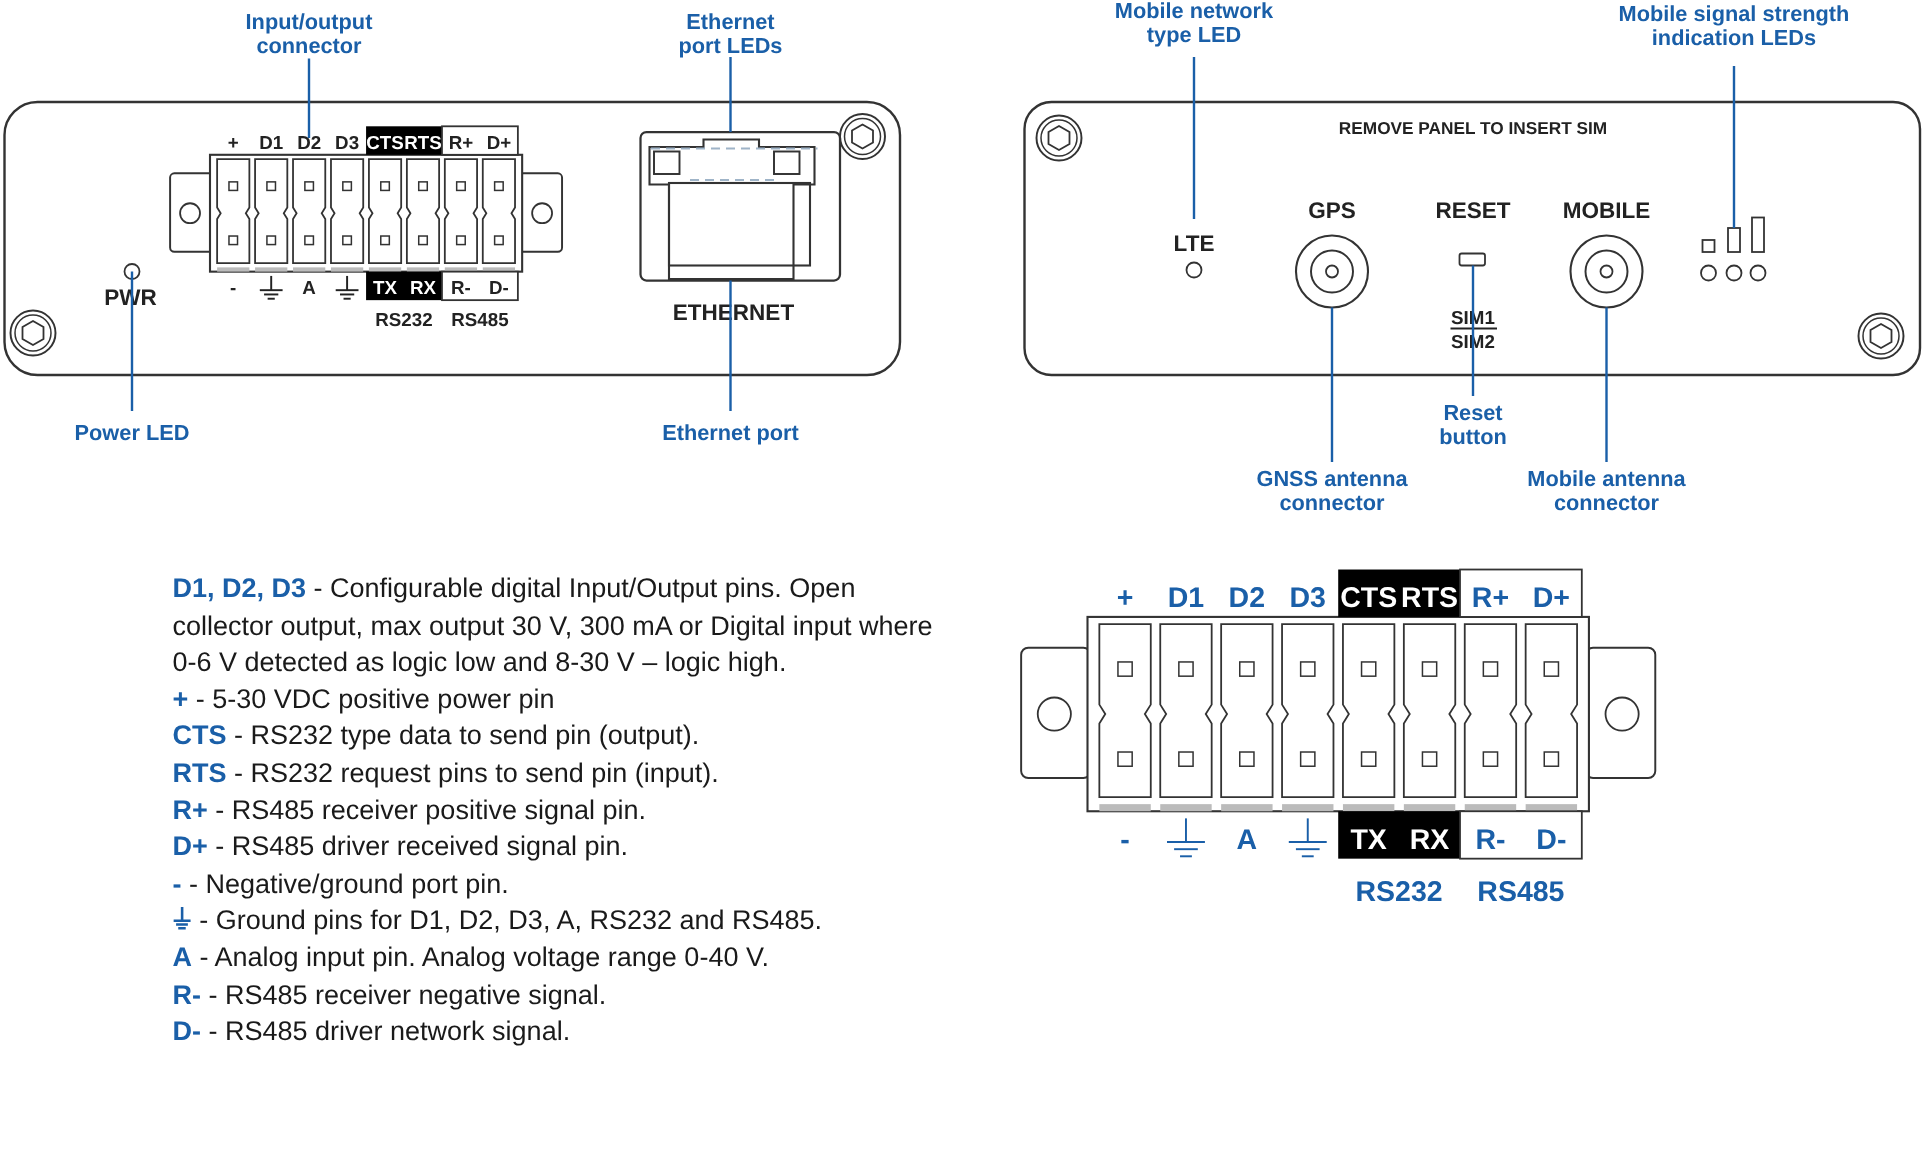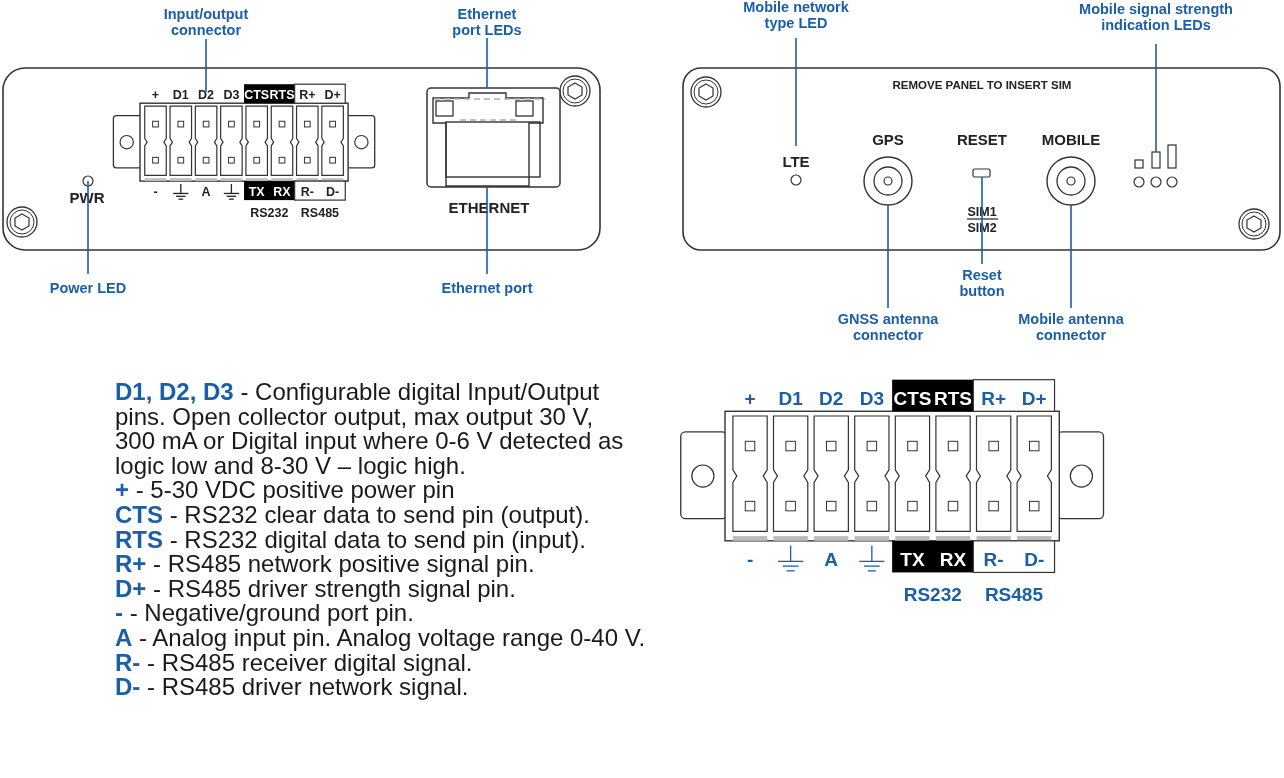--- a/index.html
+++ b/index.html
@@ -1,21 +1,21 @@
 <!DOCTYPE html>
 <html><head>
 <meta charset="utf-8">
 <style>
   html, body { margin:0; padding:0; background:#ffffff; }
   body { width:1284px; height:778px; position:relative; overflow:hidden;
          font-family:"Liberation Sans", "DejaVu Sans", sans-serif; color:#1a1a1a; }
   #canvas { position:absolute; left:0; top:0; }
   svg text { font-family:"Liberation Sans", "DejaVu Sans", sans-serif; }
   .desc { position:absolute; left:115px; top:380px; width:560px;
-          font-size:24px; line-height:24.6px; color:#1a1a1a; }
+          font-size:18px; line-height:24.6px; color:#1a1a1a; }
   .desc .row { white-space:nowrap; }
   .desc .term { color:#1a5fa8; font-weight:bold; }
   .desc .p0 { white-space:normal; width:520px; }
 </style>
 </head>
 <body>
 
 <svg id="canvas" width="1284" height="778" viewBox="0 0 1284 778">
 
   <g>
@@ -264,21 +264,22 @@
       <text x="993.64" y="566.1199999999999" font-size="19" text-anchor="middle" font-weight="bold" fill="#1a5fa8">R-</text>
       <text x="1034.24" y="566.1199999999999" font-size="19" text-anchor="middle" font-weight="bold" fill="#1a5fa8">D-</text>
       <text x="932.74" y="600.8799999999999" font-size="19" text-anchor="middle" font-weight="bold" fill="#1a5fa8">RS232</text>
       <text x="1013.94" y="600.8799999999999" font-size="19" text-anchor="middle" font-weight="bold" fill="#1a5fa8">RS485</text>
     </g>
 </svg>
 
 <div class="desc" id="desc">
     <div class="row p0"><span class="term">D1, D2, D3</span><span> - Configurable digital Input/Output pins. Open collector output, max output 30 V, 300 mA or Digital input where 0-6 V detected as logic low and 8-30 V – logic high.</span></div>
     <div class="row"><span class="term">+</span><span> - 5-30 VDC positive power pin</span></div>
-    <div class="row"><span class="term">CTS</span><span> - RS232 clear data to send pin (output).</span></div>
-    <div class="row"><span class="term">RTS</span><span> - RS232 digital data to send pin (input).</span></div>
-    <div class="row"><span class="term">R+</span><span> - RS485 network positive signal pin.</span></div>
-    <div class="row"><span class="term">D+</span><span> - RS485 driver strength signal pin.</span></div>
+    <div class="row"><span class="term">CTS</span><span> - RS232 type data to send pin (output).</span></div>
+    <div class="row"><span class="term">RTS</span><span> - RS232 request pins to send pin (input).</span></div>
+    <div class="row"><span class="term">R+</span><span> - RS485 receiver positive signal pin.</span></div>
+    <div class="row"><span class="term">D+</span><span> - RS485 driver received signal pin.</span></div>
     <div class="row"><span class="term">-</span><span> - Negative/ground port pin.</span></div>
+    <div class="row"><span class="term">⏚</span><span>  - Ground pins for D1, D2, D3, A, RS232 and RS485.</span></div>
     <div class="row"><span class="term">A</span><span> - Analog input pin. Analog voltage range 0-40 V.</span></div>
-    <div class="row"><span class="term">R-</span><span> - RS485 receiver digital signal.</span></div>
+    <div class="row"><span class="term">R-</span><span> - RS485 receiver negative signal.</span></div>
     <div class="row"><span class="term">D-</span><span> - RS485 driver network signal.</span></div>
   </div>
 
 </body></html>

